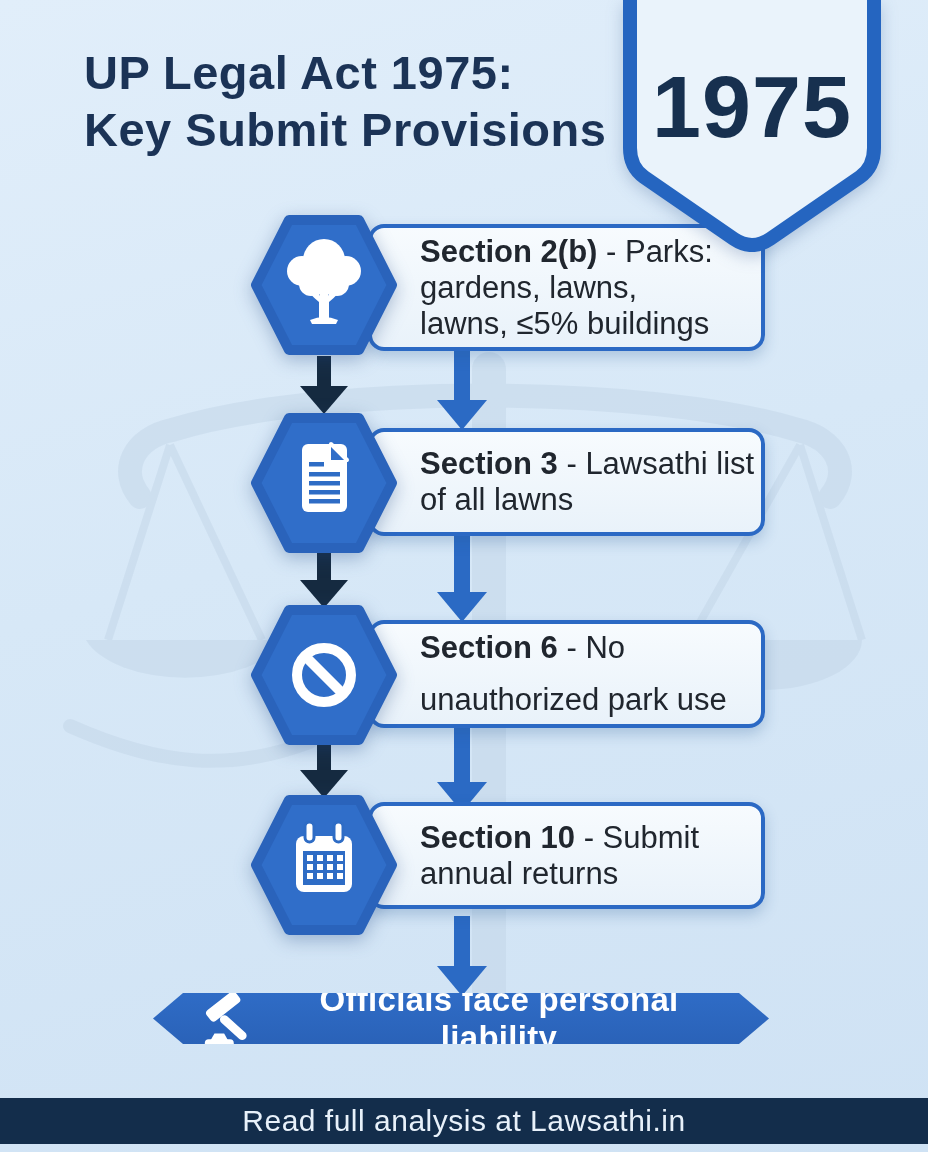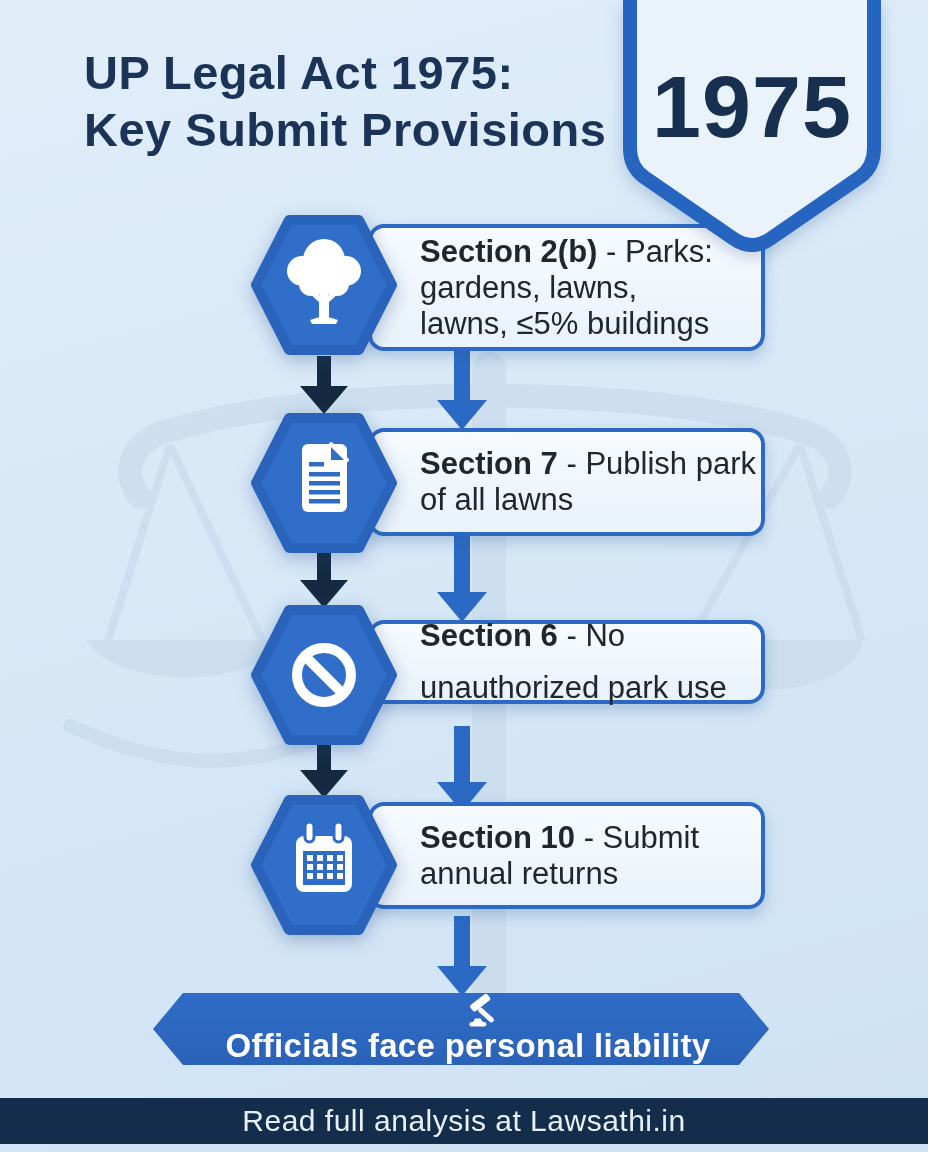--- a/index.html
+++ b/index.html
@@ -33,24 +33,24 @@
   .box b { font-weight:bold; }
 
   .arrow { position:absolute; z-index:1; }
   .arrow .shaft { margin:0 auto; }
   .arrow .head { width:0; height:0; margin:0 auto; }
   .arrow-dark .shaft { width:14px; background:#152a40; }
   .arrow-dark .head { border-left:24px solid transparent; border-right:24px solid transparent; border-top:28px solid #152a40; }
   .arrow-blue .shaft { width:16px; background:#2b6ac4; }
   .arrow-blue .head { border-left:25px solid transparent; border-right:25px solid transparent; border-top:30px solid #2b6ac4; }
 
-  .banner { position:absolute; left:153px; top:993px; width:616px; height:72px; z-index:3;
+  .banner { position:absolute; left:153px; top:993px; width:616px; height:51px; z-index:3;
     background:linear-gradient(180deg,#2f6cc6,#2a62b8);
     clip-path:polygon(0 50%, 30px 0, calc(100% - 30px) 0, 100% 50%, calc(100% - 30px) 100%, 30px 100%);
-    display:flex; align-items:center; padding-left:44px;flex-direction:column; }
+    display:flex; align-items:center; padding-left:44px; }
   .banner-label { flex:1; text-align:center; font-size:33px; font-weight:bold; color:#ffffff;
     padding-right:30px; letter-spacing:.3px; }
 
   .footer { position:absolute; left:0; top:1098px; width:928px; height:46px; z-index:5;
     background:#132d4b; display:flex; align-items:center; justify-content:center; }
   .footer-label { font-size:30px; color:#e8f1fa; letter-spacing:.5px; }
 </style>
 </head>
 <body>
 
@@ -79,24 +79,24 @@
     </svg>
     <div class="shield-year">1975</div>
   </div>
 
   <div class="box" style="top:224px; height:127px;">
     <p><b>Section 2(b)</b><span> - Parks:</span></p>
     <p>gardens, lawns,</p>
     <p>lawns, ≤5% buildings</p>
   </div>
   <div class="box" style="top:428px; height:108px;">
-    <p><b>Section 7</b><span> - Publish park</span></p>
+    <p><b>Section 3</b><span> - Lawsathi list</span></p>
     <p>of all lawns</p>
   </div>
-  <div class="box" style="top:620px; height:84px;gap:16px;">
+  <div class="box" style="top:620px; height:108px;gap:16px;">
     <p><b>Section 6</b><span> - No</span></p>
     <p>unauthorized park use</p>
   </div>
   <div class="box" style="top:802px; height:107px;">
     <p><b>Section 10</b><span> - Submit</span></p>
     <p>annual returns</p>
   </div>
 
   <div class="hex" style="left:250px; top:212px;">
     <svg width="148" height="146" viewBox="0 0 148 146">

